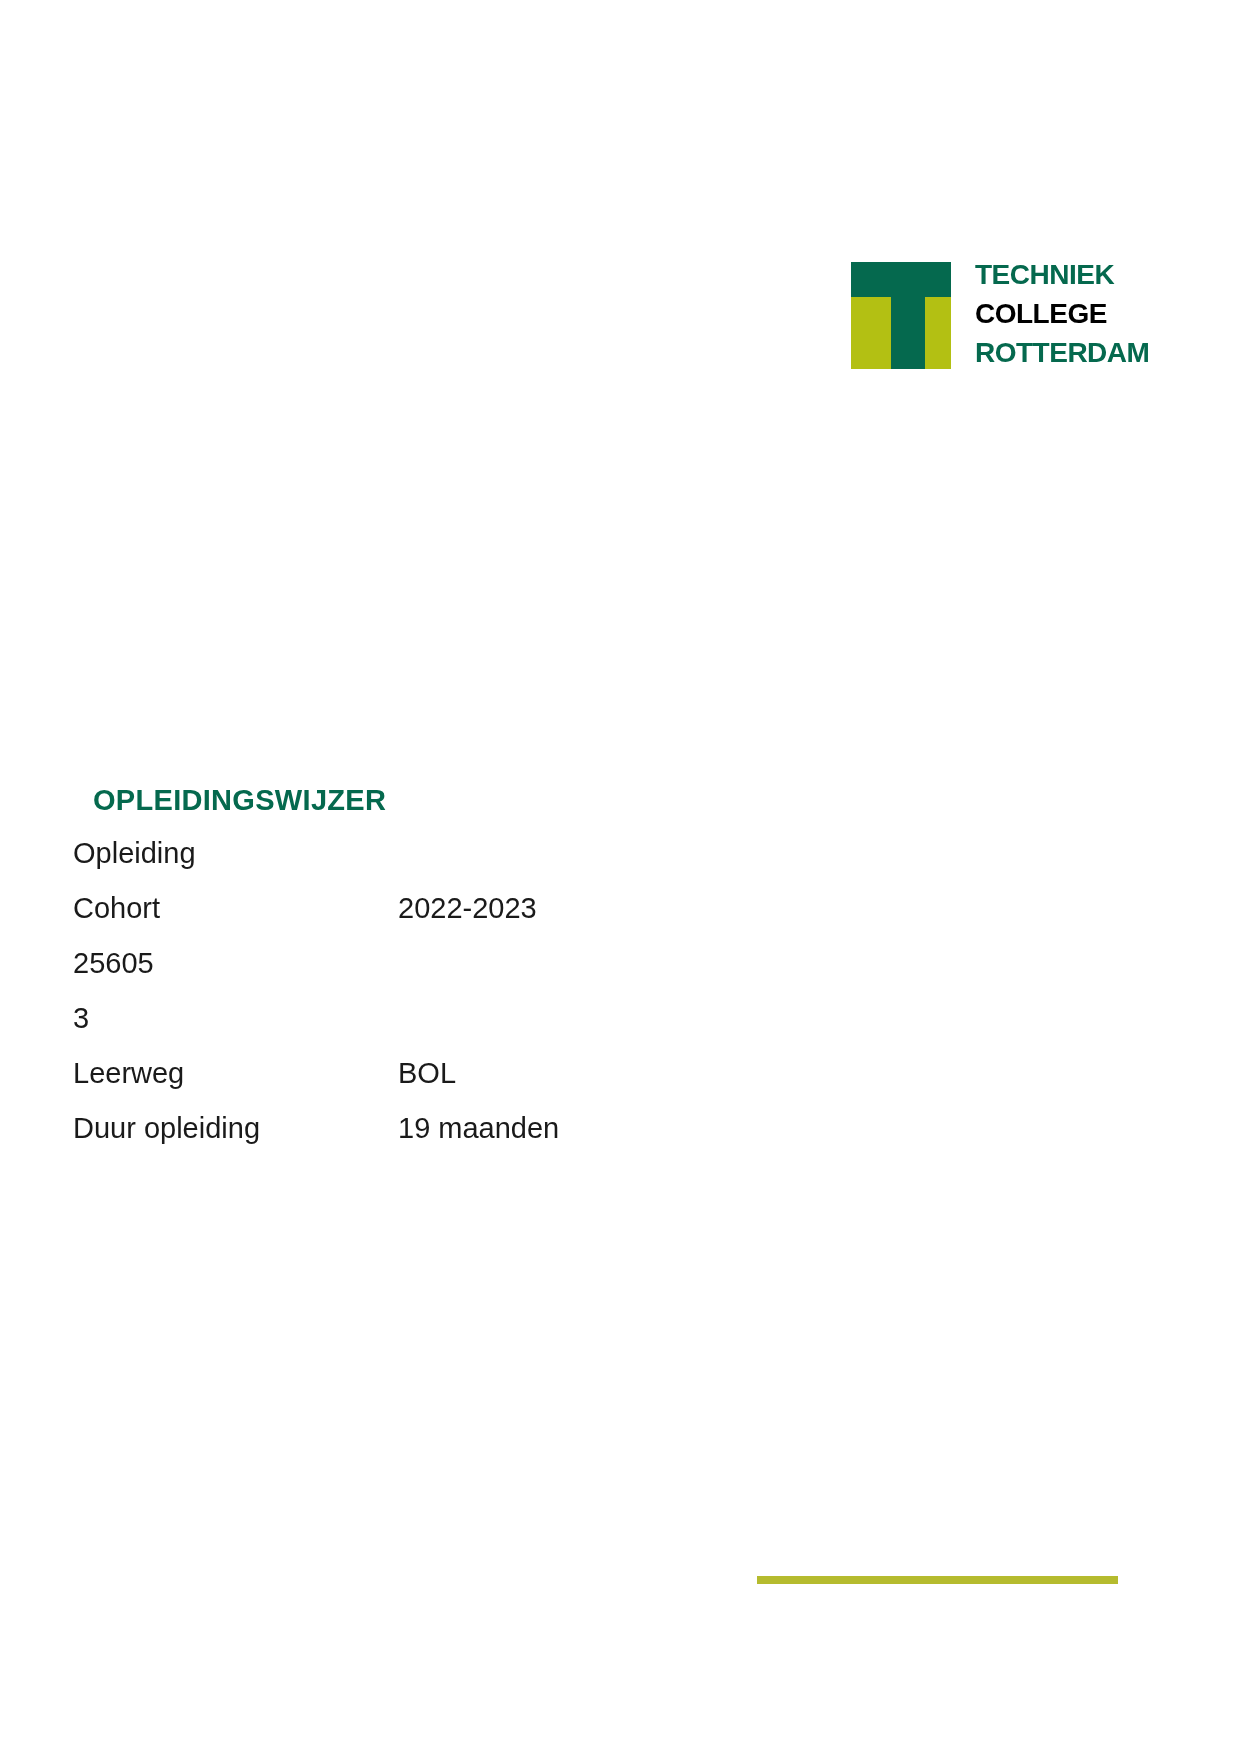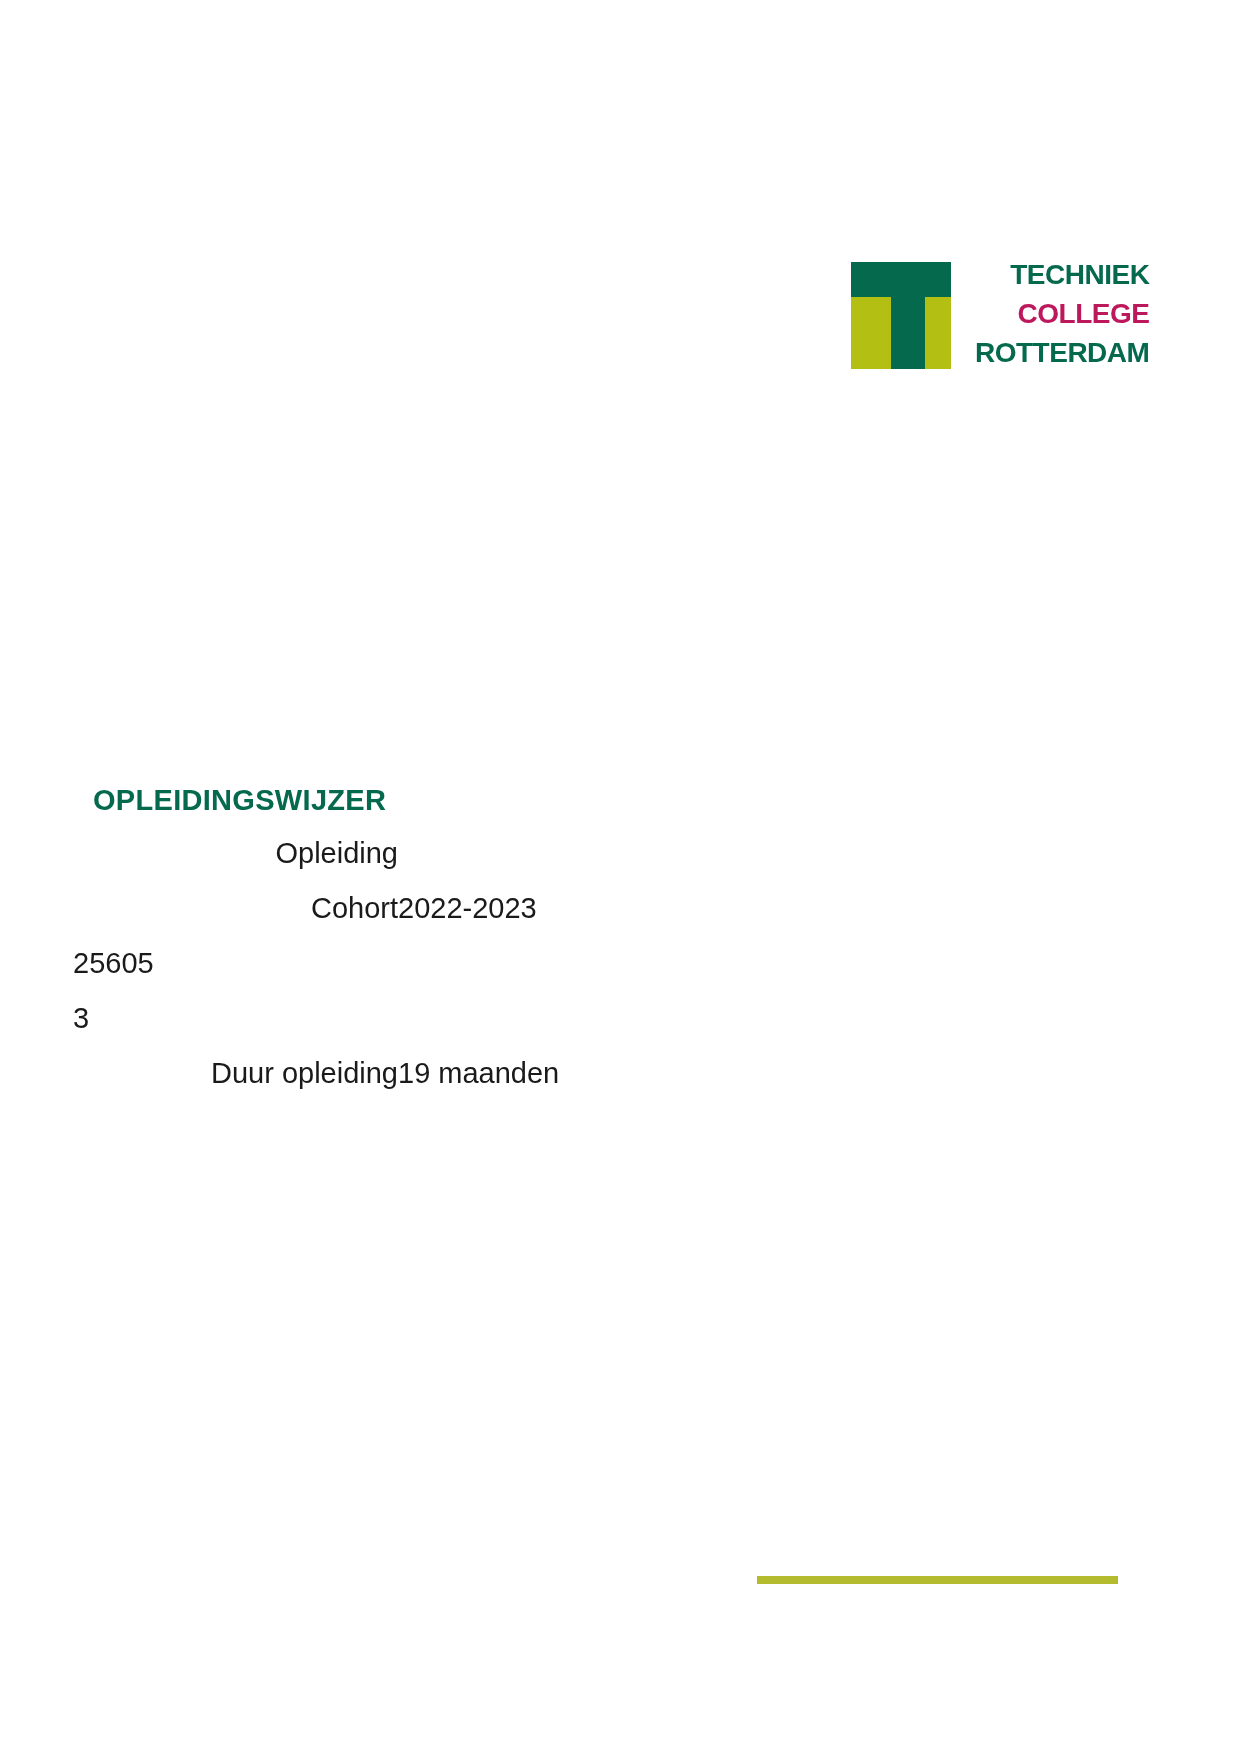--- a/index.html
+++ b/index.html
@@ -7,21 +7,20 @@
     padding: 0;
     background: #ffffff;
   }
   .page {
     position: relative;
     width: 1152px;
     height: 1755px;
     background: #ffffff;
     overflow: hidden;
     font-family: "Liberation Sans", sans-serif;
-    text-align: right;
   }
 
   
   .logo {
     position: absolute;
     left: 851px;
     top: 262px;
     display: flex;
     align-items: flex-start;
   }
@@ -54,21 +53,21 @@
   }
   .logo-text span {
     display: block;
     font-size: 28px;
     font-weight: 800;
     line-height: 39px;
     letter-spacing: -0.5px;
     white-space: nowrap;
   }
   .logo-text .dark { color: #05694E; }
-  .logo-text .lime { color: #be185d; }
+  .logo-text .lime { color: #000000; }
 
   
   .heading {
     position: absolute;
     left: 85px;
     top: 778px;
     margin: 8px;
     font-size: 29px;
     font-weight: 700;
     letter-spacing: 0.3px;
@@ -141,20 +140,24 @@
       <div class="detail-label">Cohort</div>
       <div class="detail-value">2022-2023</div>
     </div>
     <div class="detail-row">
       <div class="detail-value">25605</div>
     </div>
     <div class="detail-row">
       <div class="detail-value">3</div>
     </div>
     <div class="detail-row">
+      <div class="detail-label">Leerweg</div>
+      <div class="detail-value">BOL</div>
+    </div>
+    <div class="detail-row">
       <div class="detail-label">Duur opleiding</div>
       <div class="detail-value">19 maanden</div>
     </div>
   </div>
 
   <div class="footer-bar"></div>
 
 </div>
 
 </body></html>

